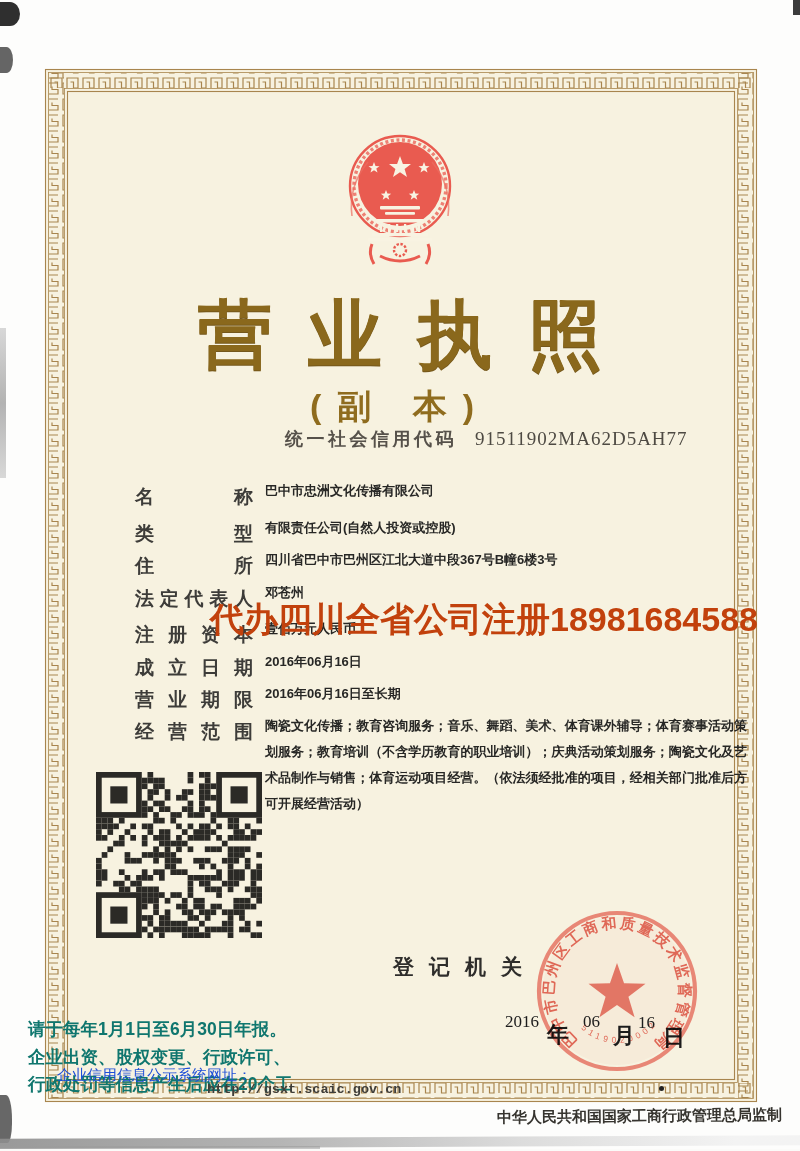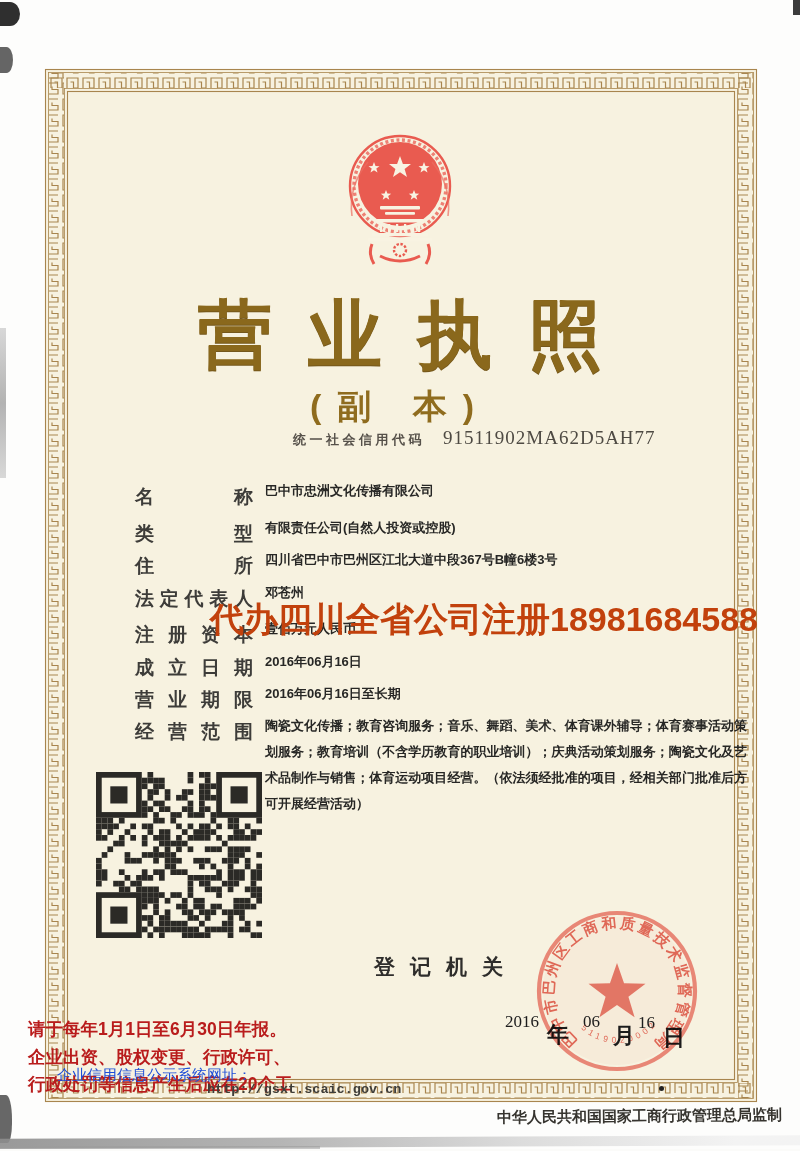--- a/index.html
+++ b/index.html
@@ -12,53 +12,53 @@
   #frame{position:absolute;left:0;top:0;z-index:1;}
 
   
   #emblem{left:322px;top:120px;z-index:2;}
   #title{left:0;top:286px;width:800px;text-align:center;font-size:74px;font-weight:800;
          color:#8a681c;letter-spacing:36px;padding-left:36px;box-sizing:border-box;z-index:2;
          text-shadow:0 1px 0 #74571b;}
   #subtitle{left:0;top:384px;width:800px;text-align:center;font-size:34px;font-weight:700;
          color:#8f6c1e;letter-spacing:16px;box-sizing:border-box;z-index:2;}
   #creditline{left:285px;top:427px;display:flex;align-items:baseline;gap:18px;z-index:2;}
-  #creditline .clabel{font-size:13px;font-weight:700;letter-spacing:3.5px;color:#56514a;margin-left:8px;}
+  #creditline .clabel{font-size:18px;font-weight:700;letter-spacing:3.5px;color:#56514a;}
   #creditline .ccode{font-family:"Liberation Serif","DejaVu Serif",serif;font-size:19px;
          color:#4e4a43;letter-spacing:1px;}
 
   
   .row{position:absolute;left:135px;display:flex;z-index:2;}
   .row .lbl{width:118px;font-size:19px;color:#3d3c39;font-weight:600;display:flex;justify-content:space-between;}
   .row .val{margin-left:12px;transform:translateY(-6px);font-weight:700;color:#272725;
             font-size:13px;width:482px;line-height:26px;}
   #row-name{top:484px}#row-type{top:521px}#row-addr{top:553px}#row-legal{top:586px}
   #row-capital{top:622px}#row-estab{top:655px}#row-term{top:687px}#row-scope{top:719px}
   #row-scope .val{text-align:justify;}
 
   
   #watermark{left:210px;top:597px;font-size:34px;font-weight:800;color:#c2410c;z-index:5;
              white-space:nowrap;letter-spacing:0px;}
 
   
   #qr{left:96px;top:772px;width:166px;height:166px;z-index:3;}
 
   
-  #regauth{left:374px;top:953px;font-size:21px;font-weight:600;letter-spacing:15px;color:#2e2d2b;z-index:2;}
+  #regauth{left:393px;top:953px;font-size:21px;font-weight:600;letter-spacing:15px;color:#2e2d2b;z-index:2;}
   #dateline{left:500px;top:1008px;width:200px;height:42px;z-index:4;}
   #dateline span{position:absolute;color:#1c1c1c;}
   .dnum{font-family:"Liberation Serif","DejaVu Serif",serif;font-size:17px;}
   .dunit{font-size:22px;font-weight:700;}
   #d-year{left:5px;top:4px}#d-yu{left:47px;top:12px}
   #d-month{left:83px;top:4px}#d-mu{left:113px;top:13px}
   #d-day{left:138px;top:5px}#d-du{left:163px;top:15px}
   #stamp{left:527px;top:901px;z-index:5;mix-blend-mode:multiply;opacity:.95;}
 
   
-  #notice{left:28px;top:1016px;font-size:17.5px;font-weight:600;color:#b91c1c;line-height:27.5px;z-index:6;}
+  #notice{left:28px;top:1016px;font-size:17.5px;font-weight:600;color:#0f766e;line-height:27.5px;z-index:6;}
   #url{left:207px;top:1082px;font-family:"Liberation Mono","DejaVu Sans Mono",monospace;
        font-size:13.5px;font-weight:700;color:#3f3e3a;z-index:6;}
   #weblabel{left:57px;top:1066px;font-size:15px;color:#1d4ed8;font-weight:400;z-index:6;}
   #issuer{left:497px;top:1107px;font-size:15px;font-weight:600;color:#36342f;
           transform:rotate(-0.6deg);z-index:6;}
 
   
   .mark{position:absolute;z-index:7;}
   #m1{left:0;top:2px;width:20px;height:24px;background:#2f2f2f;border-radius:0 60% 60% 0;}
   #m2{left:0;top:47px;width:13px;height:26px;background:#4a4a4a;border-radius:0 70% 70% 0;opacity:.85;}

